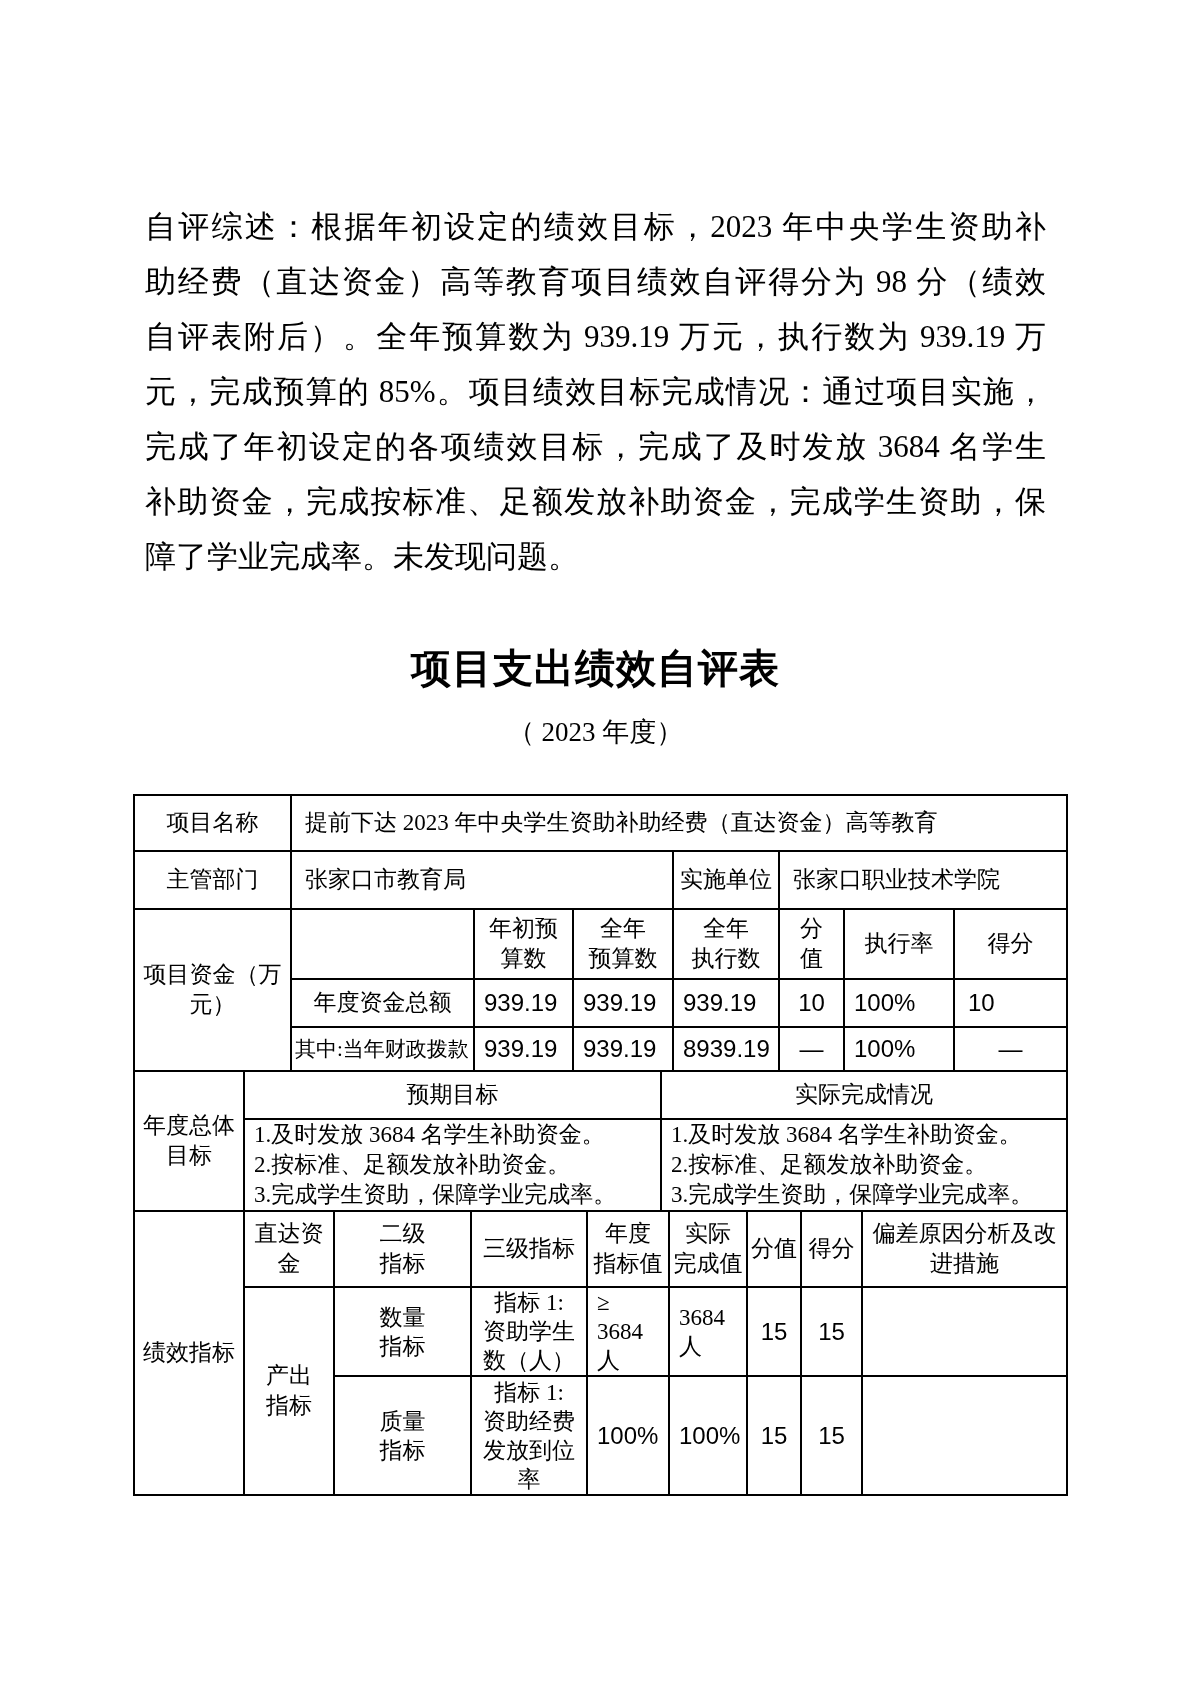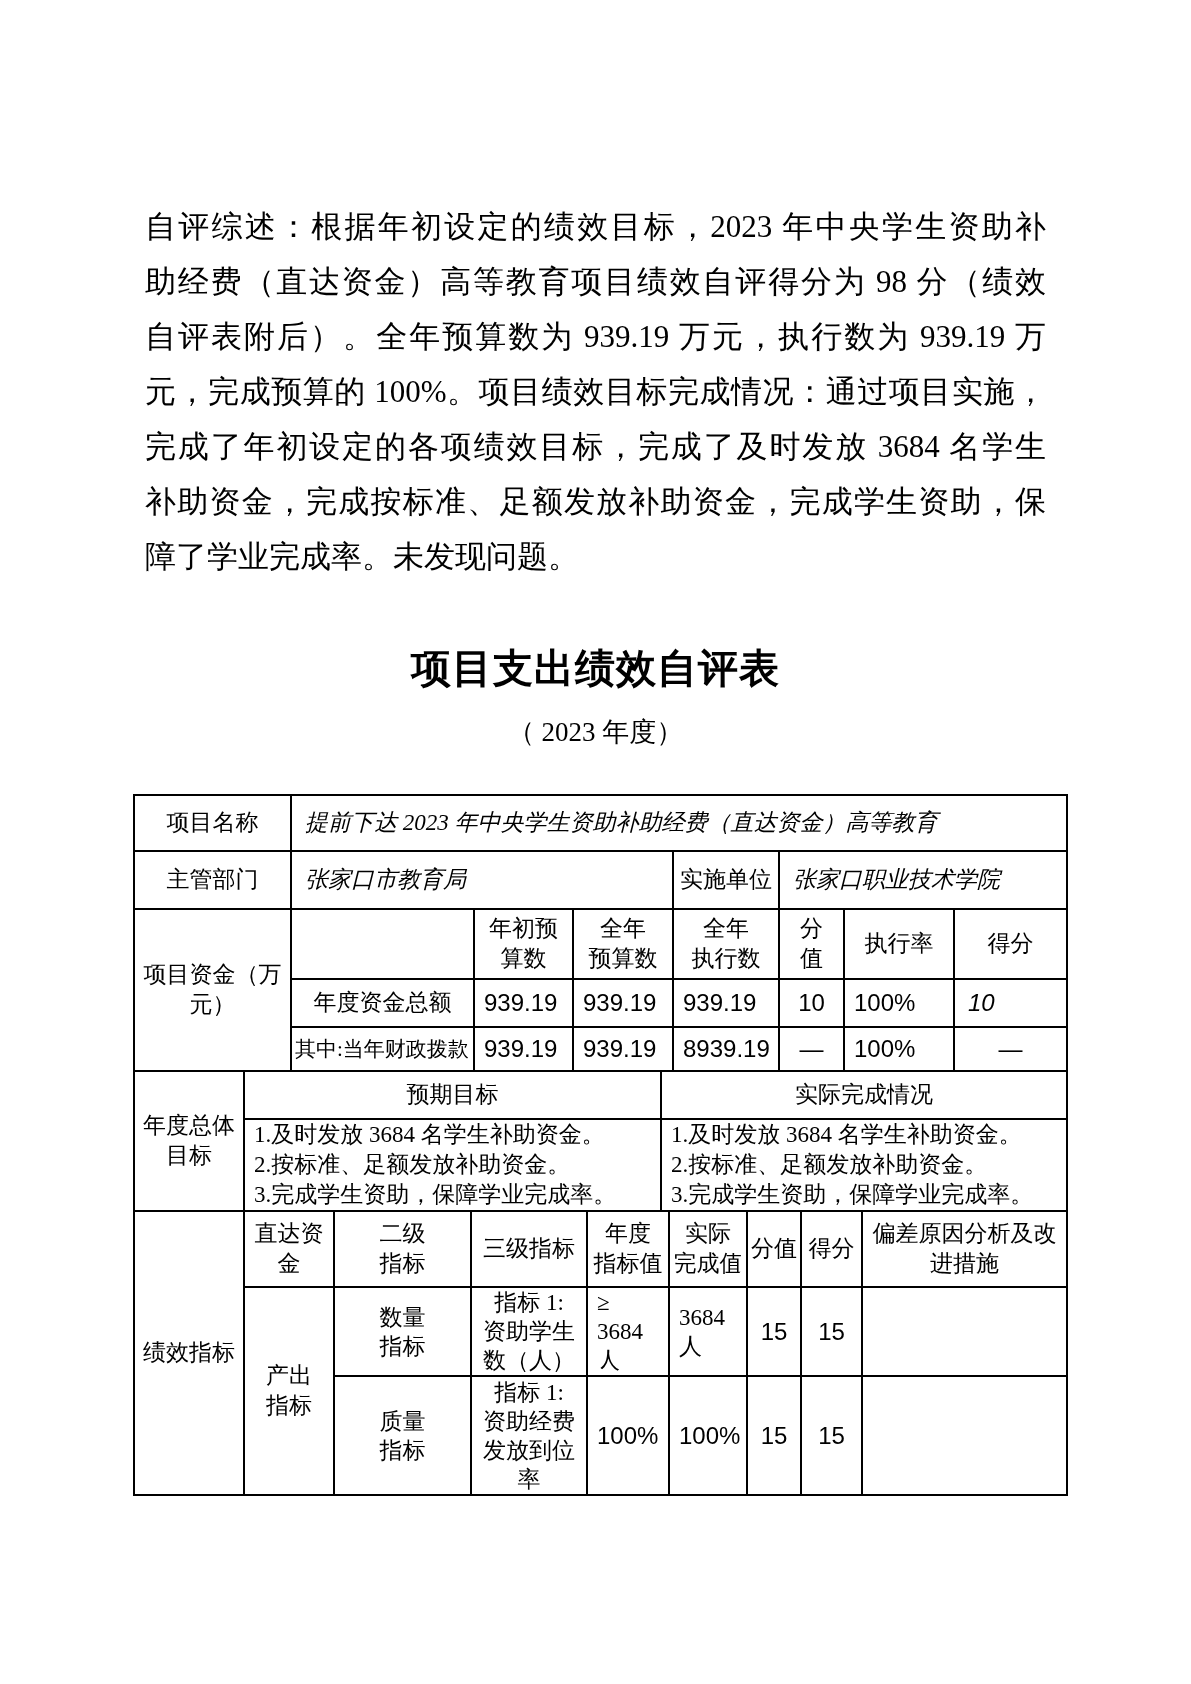--- a/index.html
+++ b/index.html
@@ -20,39 +20,39 @@
     font-size:40px; line-height:50px; letter-spacing:1px; }
   .doc-subtitle { position:absolute; left:145px; top:713px; width:901px; text-align:center;
     font-size:27px; line-height:38px; }
   
   .tablewrap { position:absolute; left:133px; top:758px; width:933px;margin-top:36px; }
   table { border-collapse:collapse; table-layout:fixed; width:933px; }
   table + table { margin-top:-2px; }
   td, th { border:2px solid #000; vertical-align:middle; font-weight:normal;
            font-size:23px; line-height:30px; padding:0; overflow:hidden; }
   .c   { text-align:center; }
-  .l   { text-align:left; padding-left:13px; padding-right:4px;font-style:italic; }
+  .l   { text-align:left; padding-left:13px; padding-right:4px; }
   .l8  { text-align:left; padding-left:9px;  padding-right:10px; }
-  .pre { white-space:pre-line;border-radius:31px; }
+  .pre { white-space:pre-line; }
   .num { font-family:"Liberation Sans","DejaVu Sans",sans-serif; font-size:24px; }
   .small { font-size:21px; padding-left:3px; padding-right:1px; text-align:left; }
   .goalcell { font-size:23px; line-height:30px; padding-left:9px; padding-right:2px;
               text-align:left; vertical-align:middle; }
   .ind { line-height:29px; }
 </style>
 </head>
 <body>
 
 <div class="page">
 
   <div class="summary">
     <div class="sline">自评综述：根据年初设定的绩效目标，2023 年中央学生资助补</div>
     <div class="sline">助经费（直达资金）高等教育项目绩效自评得分为 98 分（绩效</div>
     <div class="sline">自评表附后）。全年预算数为 939.19 万元，执行数为 939.19 万</div>
-    <div class="sline">元，完成预算的 100%。项目绩效目标完成情况：通过项目实施，</div>
+    <div class="sline">元，完成预算的 85%。项目绩效目标完成情况：通过项目实施，</div>
     <div class="sline">完成了年初设定的各项绩效目标，完成了及时发放 3684 名学生</div>
     <div class="sline">补助资金，完成按标准、足额发放补助资金，完成学生资助，保</div>
     <div class="sline last">障了学业完成率。未发现问题。</div>
   </div>
 
   <div class="doc-title">项目支出绩效自评表</div>
   <div class="doc-subtitle">（ 2023 年度）</div>
 
   <div class="tablewrap">
 

